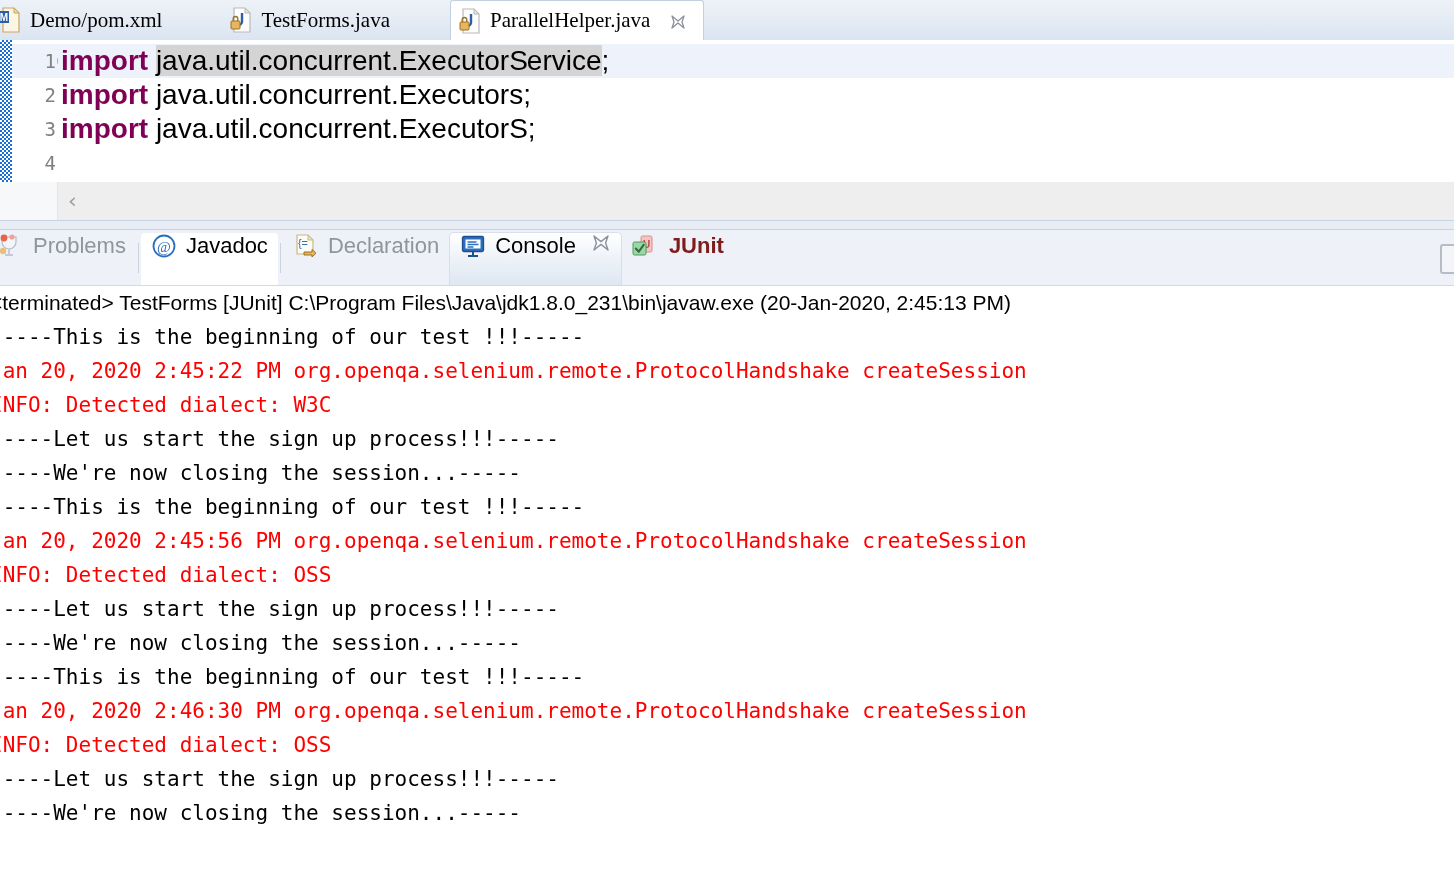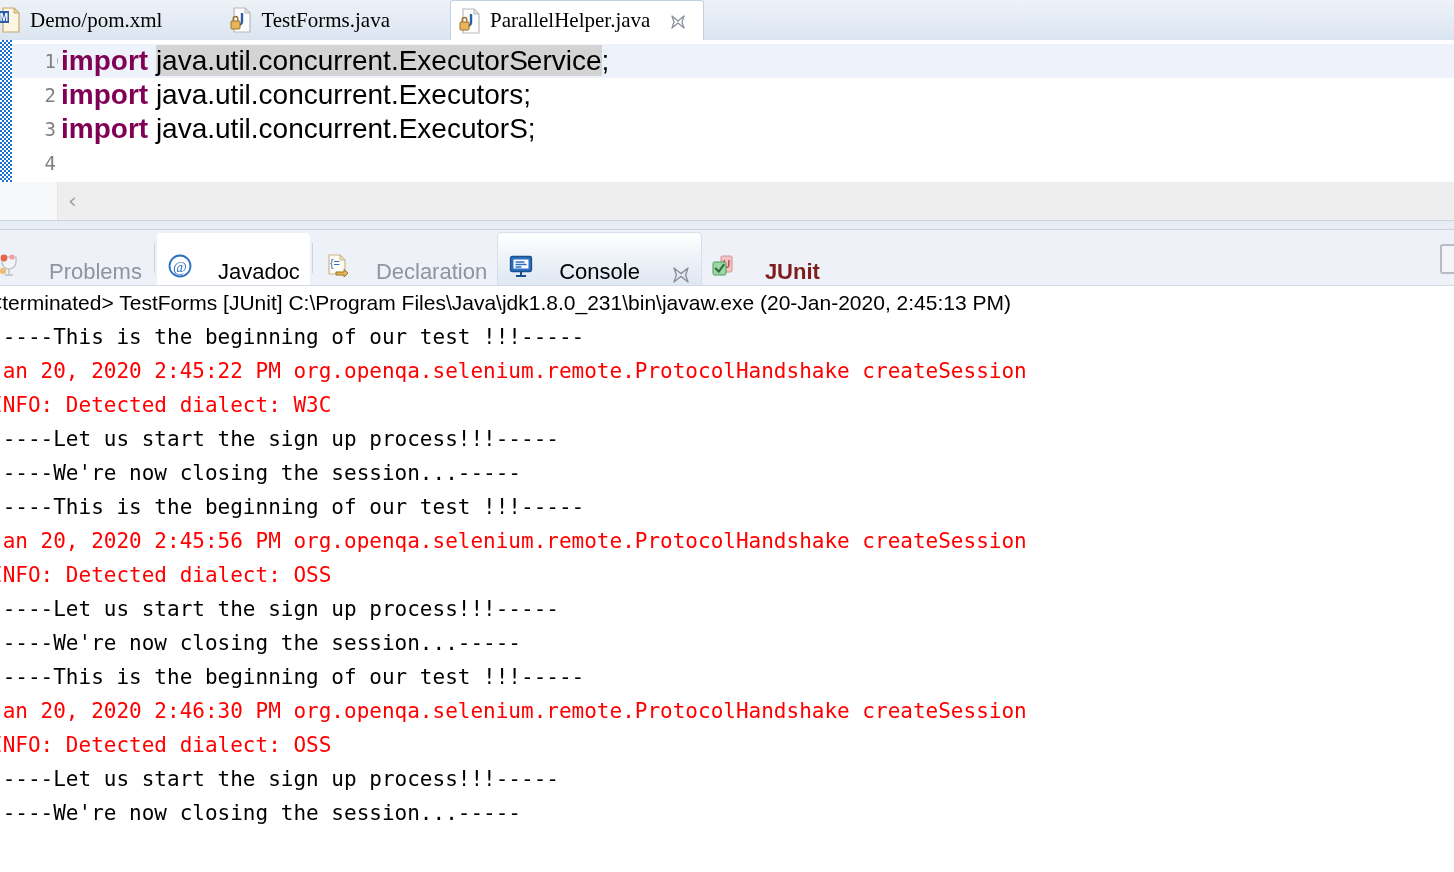--- a/index.html
+++ b/index.html
@@ -201,22 +201,22 @@
     width: 1454px; height: 56px;
     background: #eef1f7;
     display: flex;
     align-items: flex-end;
     border-bottom: 1px solid #d4dae5;
     box-sizing: border-box;
   }
   .vtab {
     height: 52px;
     display: flex;
-    align-items: flex-end;
-    gap: 25px;
+    align-items: flex-start;
+    gap: 9px;
     padding: 0 10px;
     font-size: 22px;
     color: #8e959e;
     box-sizing: border-box;
     position: relative;
   }
   .vtab .vtab-label { white-space: nowrap; }
   .vtab.plain-active {
     background: #ffffff;
     color: #000000;

